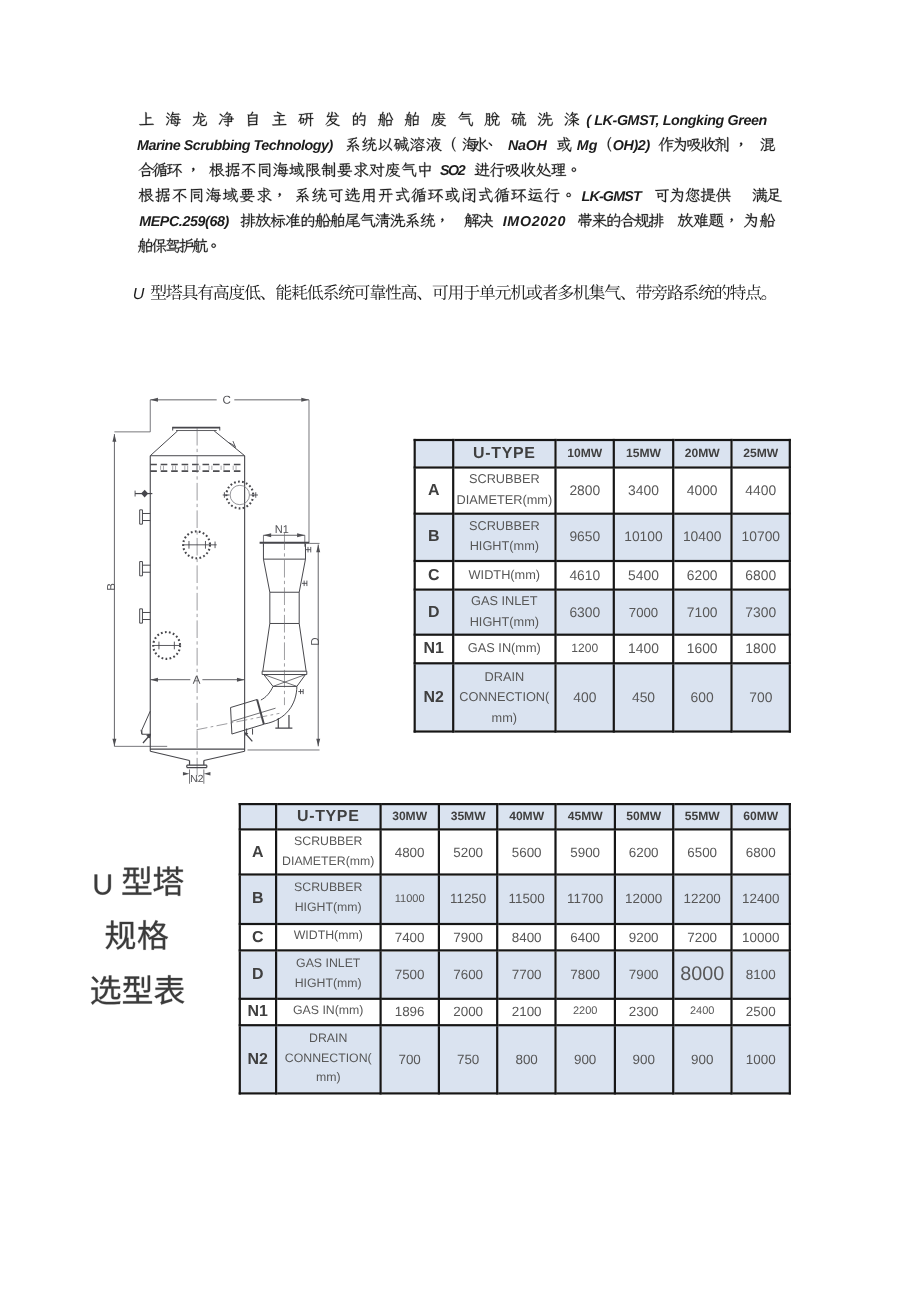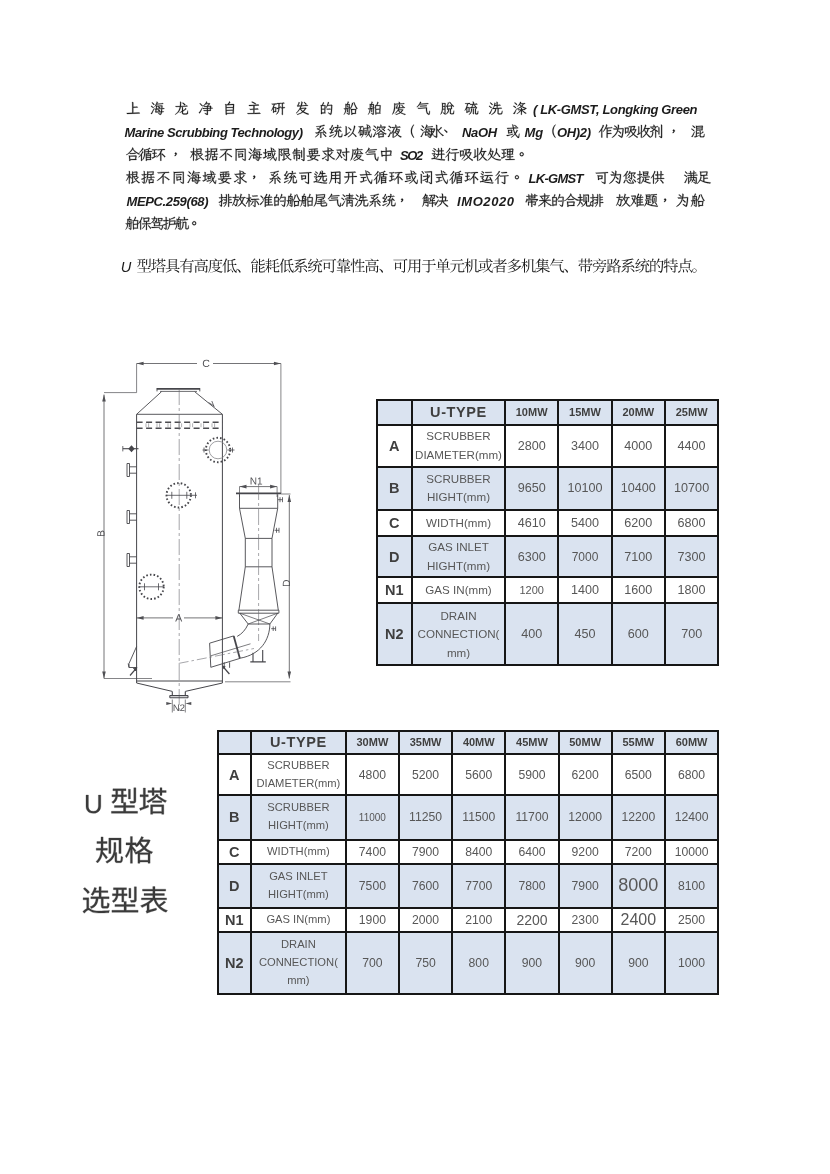--- a/index.html
+++ b/index.html
@@ -704,26 +704,26 @@
           <td class="nm" style="font-size:12.2px">7600</td>
           <td class="nm" style="font-size:12.2px">7700</td>
           <td class="nm" style="font-size:12.2px">7800</td>
           <td class="nm" style="font-size:12.2px">7900</td>
           <td class="nm" style="font-size:18px">8000</td>
           <td class="nm" style="font-size:12.2px">8100</td>
         </tr>
         <tr style="height:24.5px">
           <td class="rl">N1</td>
           <td class="ds" style="font-size:11.2px">GAS IN(mm)</td>
-          <td class="nm" style="font-size:12.2px">1900</td>
+          <td class="nm" style="font-size:12.2px">1896</td>
           <td class="nm" style="font-size:12.2px">2000</td>
           <td class="nm" style="font-size:12.2px">2100</td>
-          <td class="nm" style="font-size:14px">2200</td>
+          <td class="nm" style="font-size:10px">2200</td>
           <td class="nm" style="font-size:12.2px">2300</td>
-          <td class="nm" style="font-size:16px">2400</td>
+          <td class="nm" style="font-size:10px">2400</td>
           <td class="nm" style="font-size:12.2px">2500</td>
         </tr>
         <tr style="height:62.2px" class="blue">
           <td class="rl">N2</td>
           <td class="ds" style="font-size:11.2px">DRAIN<br>CONNECTION(<br>mm)</td>
           <td class="nm" style="font-size:12.2px">700</td>
           <td class="nm" style="font-size:12.2px">750</td>
           <td class="nm" style="font-size:12.2px">800</td>
           <td class="nm" style="font-size:12.2px">900</td>
           <td class="nm" style="font-size:12.2px">900</td>

